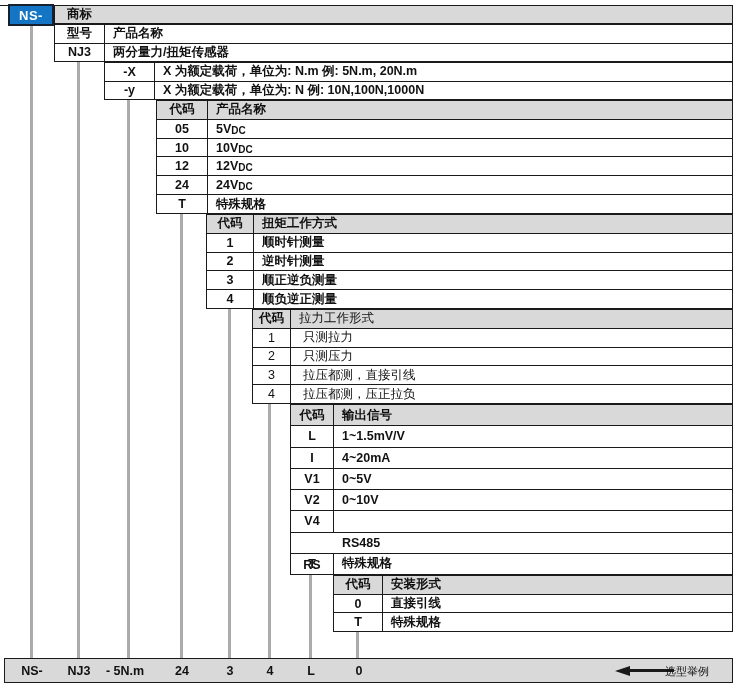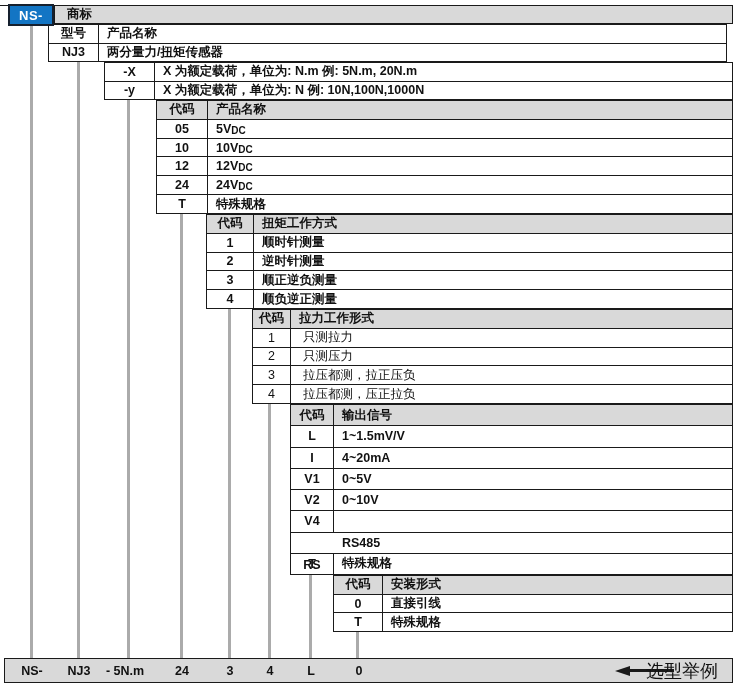--- a/index.html
+++ b/index.html
@@ -40,38 +40,38 @@
     position:absolute;left:4px;top:658px;width:729px;height:25px;
     background:#d9d9d9;border:1.5px solid #1a1a1a;box-sizing:border-box;z-index:2;
   }
   .bar .part{
     position:absolute;top:50%;transform:translate(-50%,-50%);
     font-weight:bold;font-size:12.5px;white-space:nowrap;
   }
   .arrow-wrap{position:absolute;right:58px;top:50%;transform:translateY(-50%);display:flex;align-items:center;}
   .arrow-head{width:0;height:0;border-top:5.5px solid transparent;border-bottom:5.5px solid transparent;border-right:15px solid #1a1a1a;}
   .arrow-shaft{width:44px;height:2.5px;background:#1a1a1a;}
-  .caption{position:absolute;right:14px;top:50%;transform:translateY(-50%);font-size:18px;}
+  .caption{position:absolute;right:23px;top:50%;transform:translateY(-50%);font-size:11px;}
 </style>
 </head>
 <body>
 
 <div id="stage">
 
   <div class="hairline" style="left:0;top:4.5px;width:56px;"></div>
 
   <div class="badge">
     <span>NS-</span>
   </div>
 
   <div class="tm-row">
     <span>商标</span>
   </div>
 
-  <div class="tbl" style="left:48px;top:24px;width:679px;height:38px;">
+  <div class="tbl" style="left:54px;top:24px;width:679px;height:38px;">
     <div class="row">
       <div class="cell-code" style="width:50px;">型号</div>
       <div class="cell-val">产品名称</div>
     </div>
     <div class="row">
       <div class="cell-code" style="width:50px;">NJ3</div>
       <div class="cell-val">两分量力/扭矩传感器</div>
     </div>
   </div>
 
@@ -146,33 +146,33 @@
     </div>
     <div class="row">
       <div class="cell-code" style="width:47px;">4</div>
       <div class="cell-val">顺负逆正测量</div>
     </div>
   </div>
 
   <div class="tbl" style="left:252px;top:309px;width:481px;height:95px;">
     <div class="row hdr">
       <div class="cell-code" style="width:38px;font-weight:600;">代码</div>
-      <div class="cell-val" style="font-weight:700;">拉力工作形式</div>
+      <div class="cell-val" style="font-weight:400;">拉力工作形式</div>
     </div>
     <div class="row">
       <div class="cell-code" style="width:38px;font-weight:normal;">1</div>
       <div class="cell-val norm">只测拉力</div>
     </div>
     <div class="row">
       <div class="cell-code" style="width:38px;font-weight:normal;">2</div>
       <div class="cell-val norm">只测压力</div>
     </div>
     <div class="row">
       <div class="cell-code" style="width:38px;font-weight:normal;">3</div>
-      <div class="cell-val norm">拉压都测，拉正压负</div>
+      <div class="cell-val norm">拉压都测，直接引线</div>
     </div>
     <div class="row">
       <div class="cell-code" style="width:38px;font-weight:normal;">4</div>
       <div class="cell-val norm">拉压都测，压正拉负</div>
     </div>
   </div>
 
   <div class="tbl" style="left:290px;top:404px;width:443px;height:171px;">
     <div class="row hdr">
       <div class="cell-code" style="width:43px;">代码</div>

